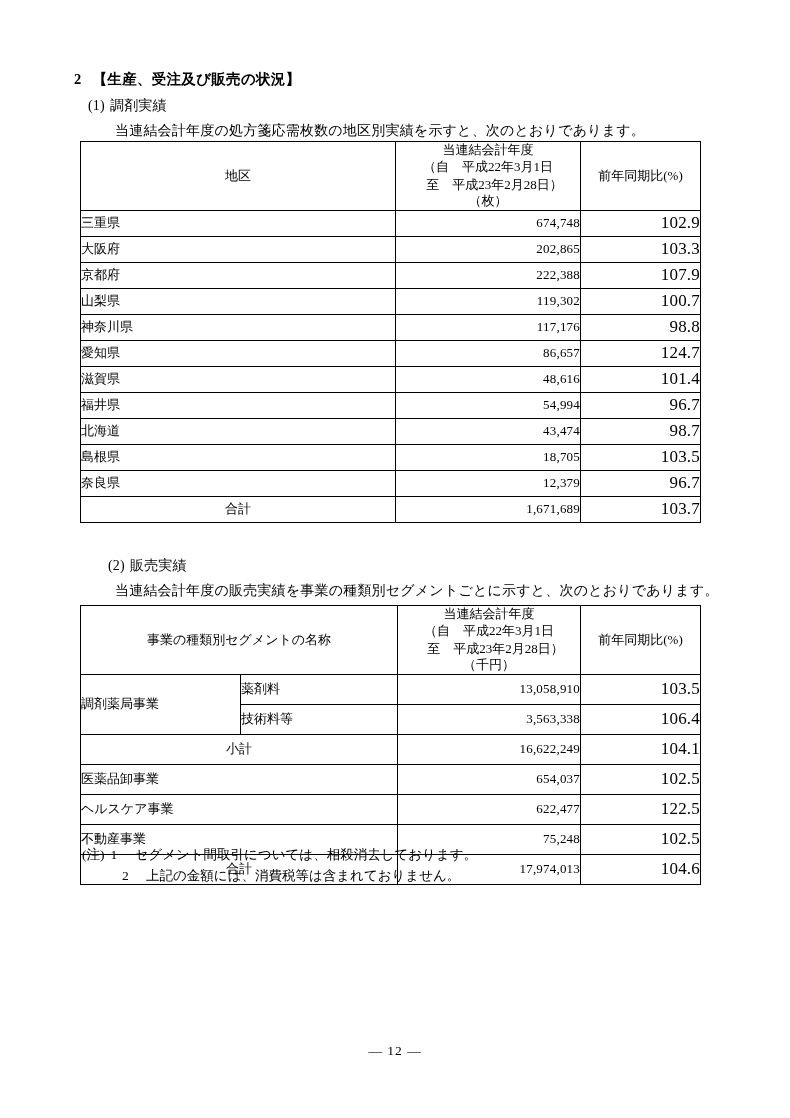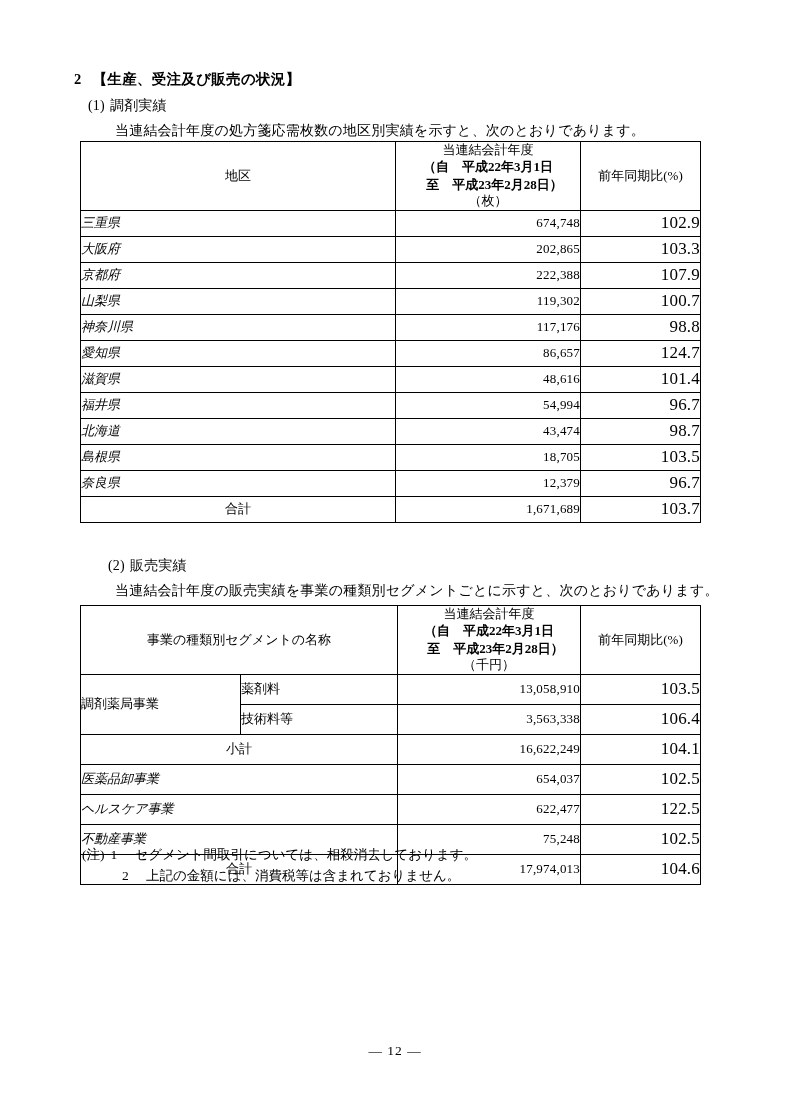--- a/index.html
+++ b/index.html
@@ -103,30 +103,28 @@
   }
   .hdr-multi {
     display: block;
     text-align: center;
     line-height: 1.25;
   }
   .hdr-period {
     display: inline-block;
     text-align: center;
     white-space: pre;
-    font-weight: bold;
   }
 
   .row-cell {
     height: 26px;
   }
   .label-cell {
     text-align: left;
     padding-left: 13px;
-    font-style: italic;
   }
   .label-cell-sub {
     text-align: left;
     padding-left: 12px;
   }
   .num-cell {
     text-align: right;
     padding-right: 13px;
     font-size: 13px;
     letter-spacing: 0.2px;

